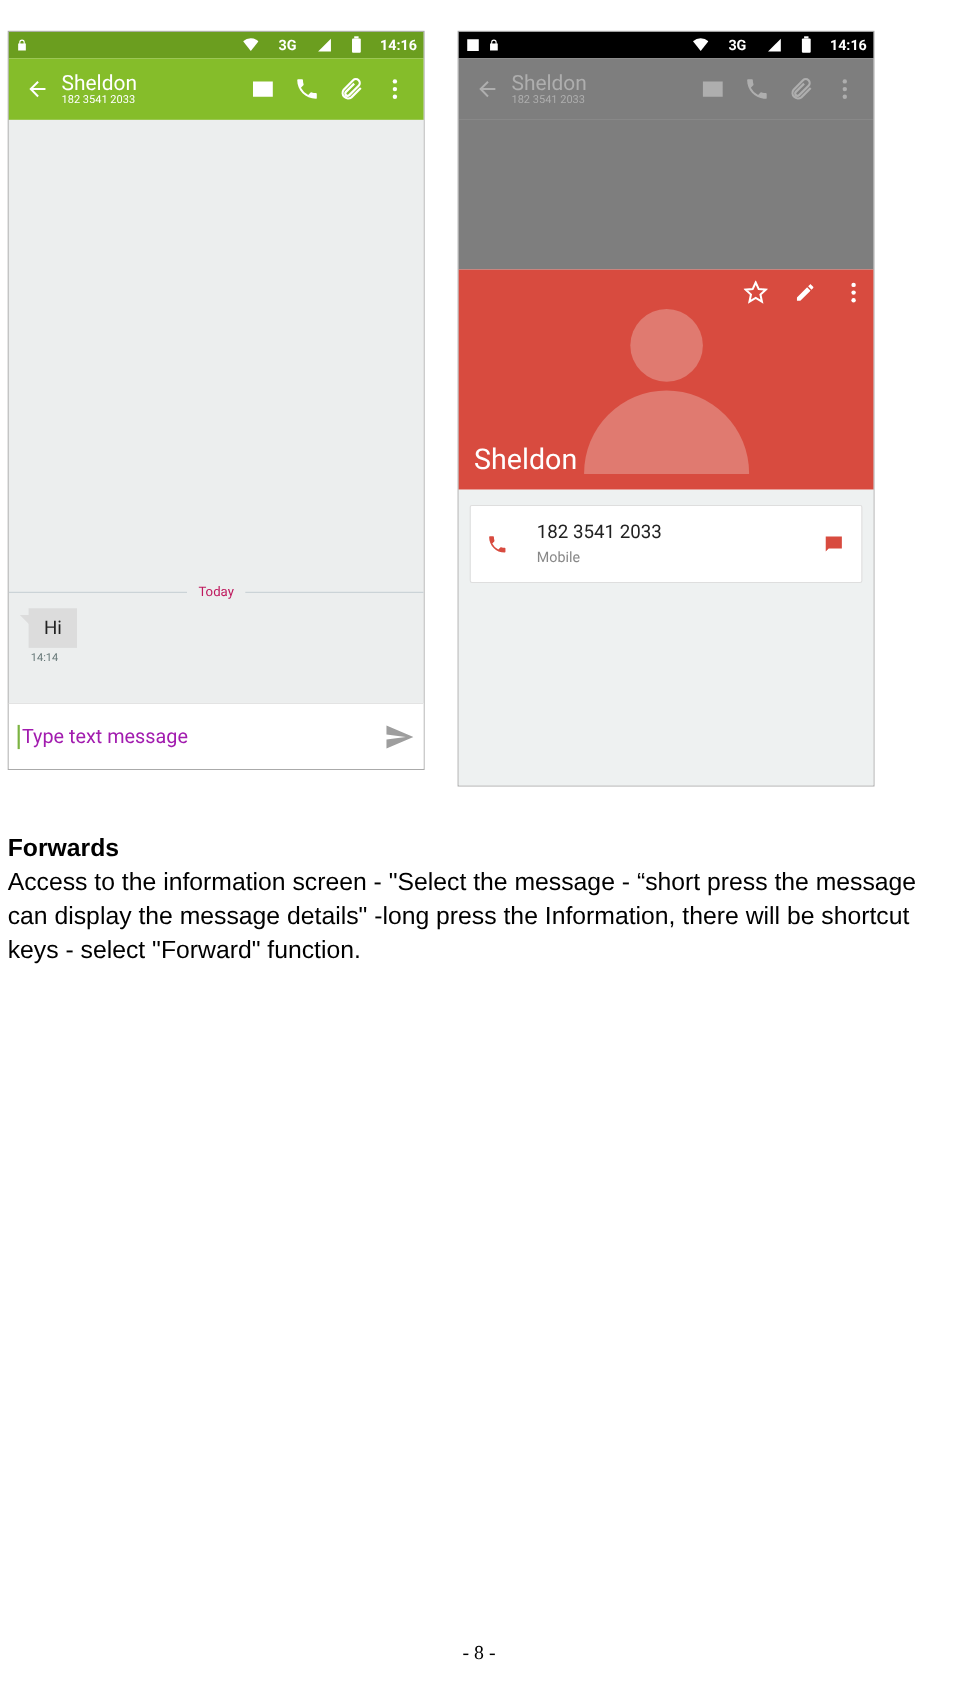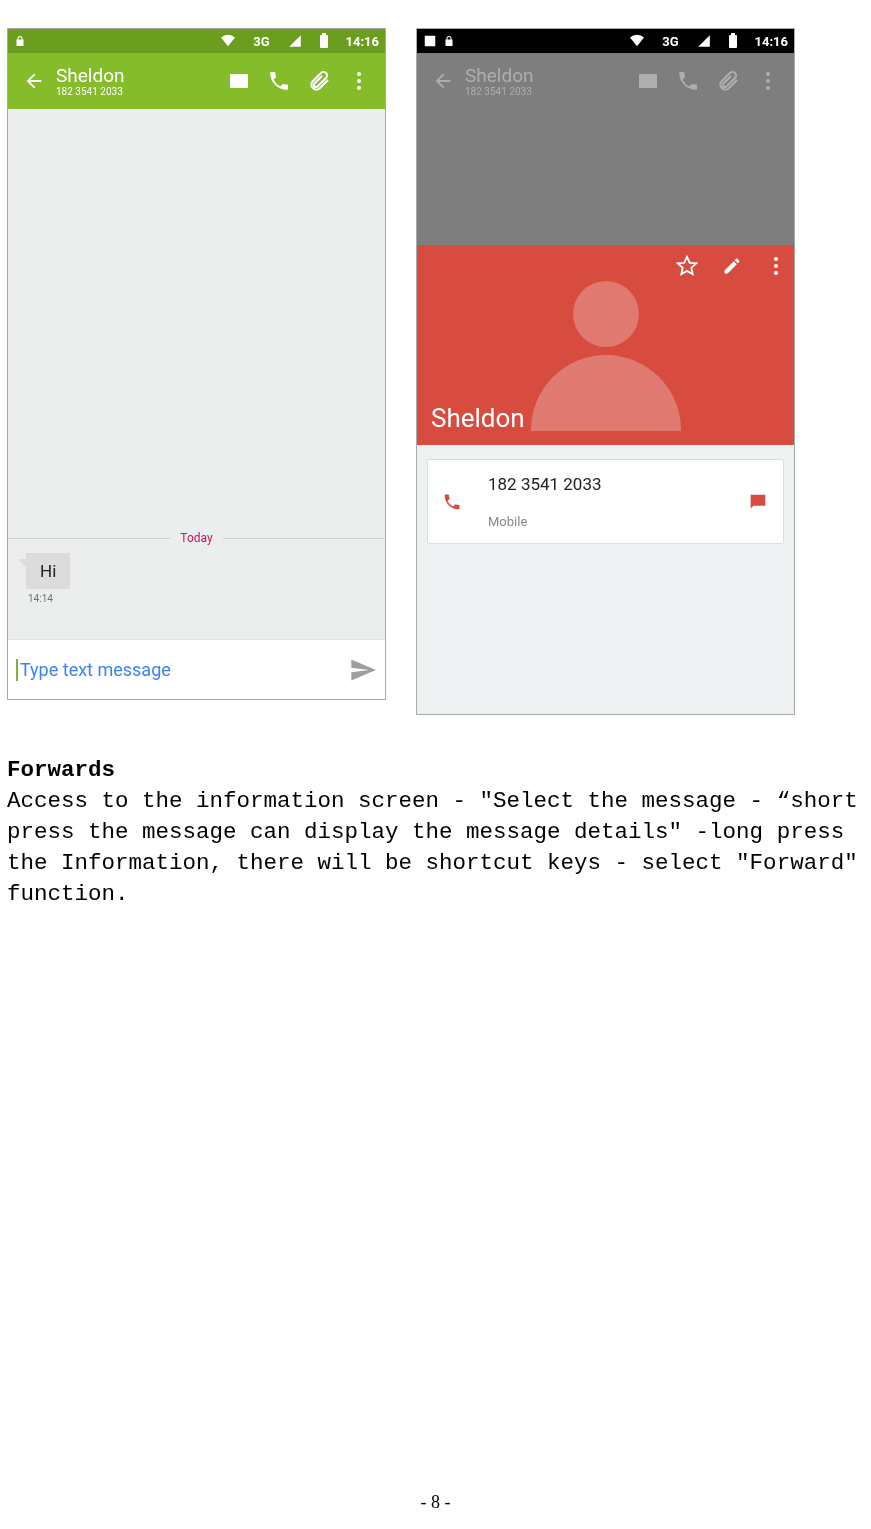--- a/index.html
+++ b/index.html
@@ -36,40 +36,40 @@
   .msg-body{flex:1;background:#eceeee;display:flex;flex-direction:column;position:relative;}
   .today-row{position:absolute;left:0;right:0;top:422px;display:flex;align-items:center;}
   .today-row .line{flex:1;height:1px;background:#c8d0d4;}
   .today-row .lbl{padding:0 10px;font-size:12px;color:#be185d;}
   .bubble-wrap{position:absolute;left:18px;top:444px;}
   .bubble{background:#dcdcdc;padding:8px 14px;font-size:17px;color:#222;position:relative;}
   .bubble:before{content:"";position:absolute;left:-8px;top:6px;width:0;height:0;border-top:0 solid transparent;border-bottom:10px solid transparent;border-right:10px solid #dcdcdc;}
   .bubble-time{font-size:10px;color:#677;padding:4px 2px;}
   .compose{height:60px;background:#fff;display:flex;align-items:center;padding:0 8px;box-sizing:border-box;border-top:1px solid #e3e3e3;}
   .compose .cursor{width:2px;height:22px;background:#7cb342;margin-right:2px;}
-  .compose .ph{color:#3b82f6;font-size:18px;flex:1;}
+  .compose .ph{color:#a21caf;font-size:18px;flex:1;}
   .send-svg{width:28px;height:28px;fill:#9e9e9e;}
   
   .dim-area{height:136px;background:#7e7e7e;}
   .red-area{height:200px;background:#d84b3f;position:relative;color:#fff;}
   .red-icons{position:absolute;top:10px;right:8px;display:flex;gap:24px;align-items:center;}
   .red-icons .dots span{background:#fff;}
   .avatar{position:absolute;top:36px;left:50%;transform:translateX(-50%);width:150px;height:150px;}
   .av-head{width:66px;height:66px;border-radius:50%;background:#e07a70;margin:0 auto;}
   .av-body{width:150px;height:76px;border-radius:76px 76px 0 0;background:#e07a70;margin-top:8px;}
   .red-name{position:absolute;left:14px;bottom:12px;font-size:26px;}
   .contact-body{flex:1;background:#eef1f1;padding:14px 10px;box-sizing:border-box;}
   .card{background:#fff;border-radius:2px;border:1px solid #dedede;display:flex;align-items:center;padding:14px 14px;box-sizing:border-box;}
   .card .ph-svg{width:20px;height:20px;fill:#d84b3f;margin-right:26px;}
   .card-txt{flex:1;}
   .card-txt .num{font-size:17px;color:#222;}
-  .card-txt .type{font-size:13px;color:#888;margin-top:20px;}
+  .card-txt .type{font-size:13px;color:#888;margin-top:6px;}
   .msg-svg{width:22px;height:22px;fill:#d84b3f;}
   
-  .doc-text{margin-top:40px;padding:0 0 0 0;font-family:Liberation Mono, monospace;font-size:22.5px;line-height:31px;color:#000;}
+  .doc-text{margin-top:40px;padding:0 0 0 0;font-family:Liberation Sans, sans-serif;font-size:22.5px;line-height:31px;color:#000;}
   .doc-text .h{font-weight:bold;}
   .page-num{position:absolute;left:0;right:0;bottom:16px;text-align:center;font-family:"Times New Roman",serif;font-size:18px;color:#000;}
 </style>
 </head>
 <body>
 
 <div class="page">
 
   <div class="shots">
 

